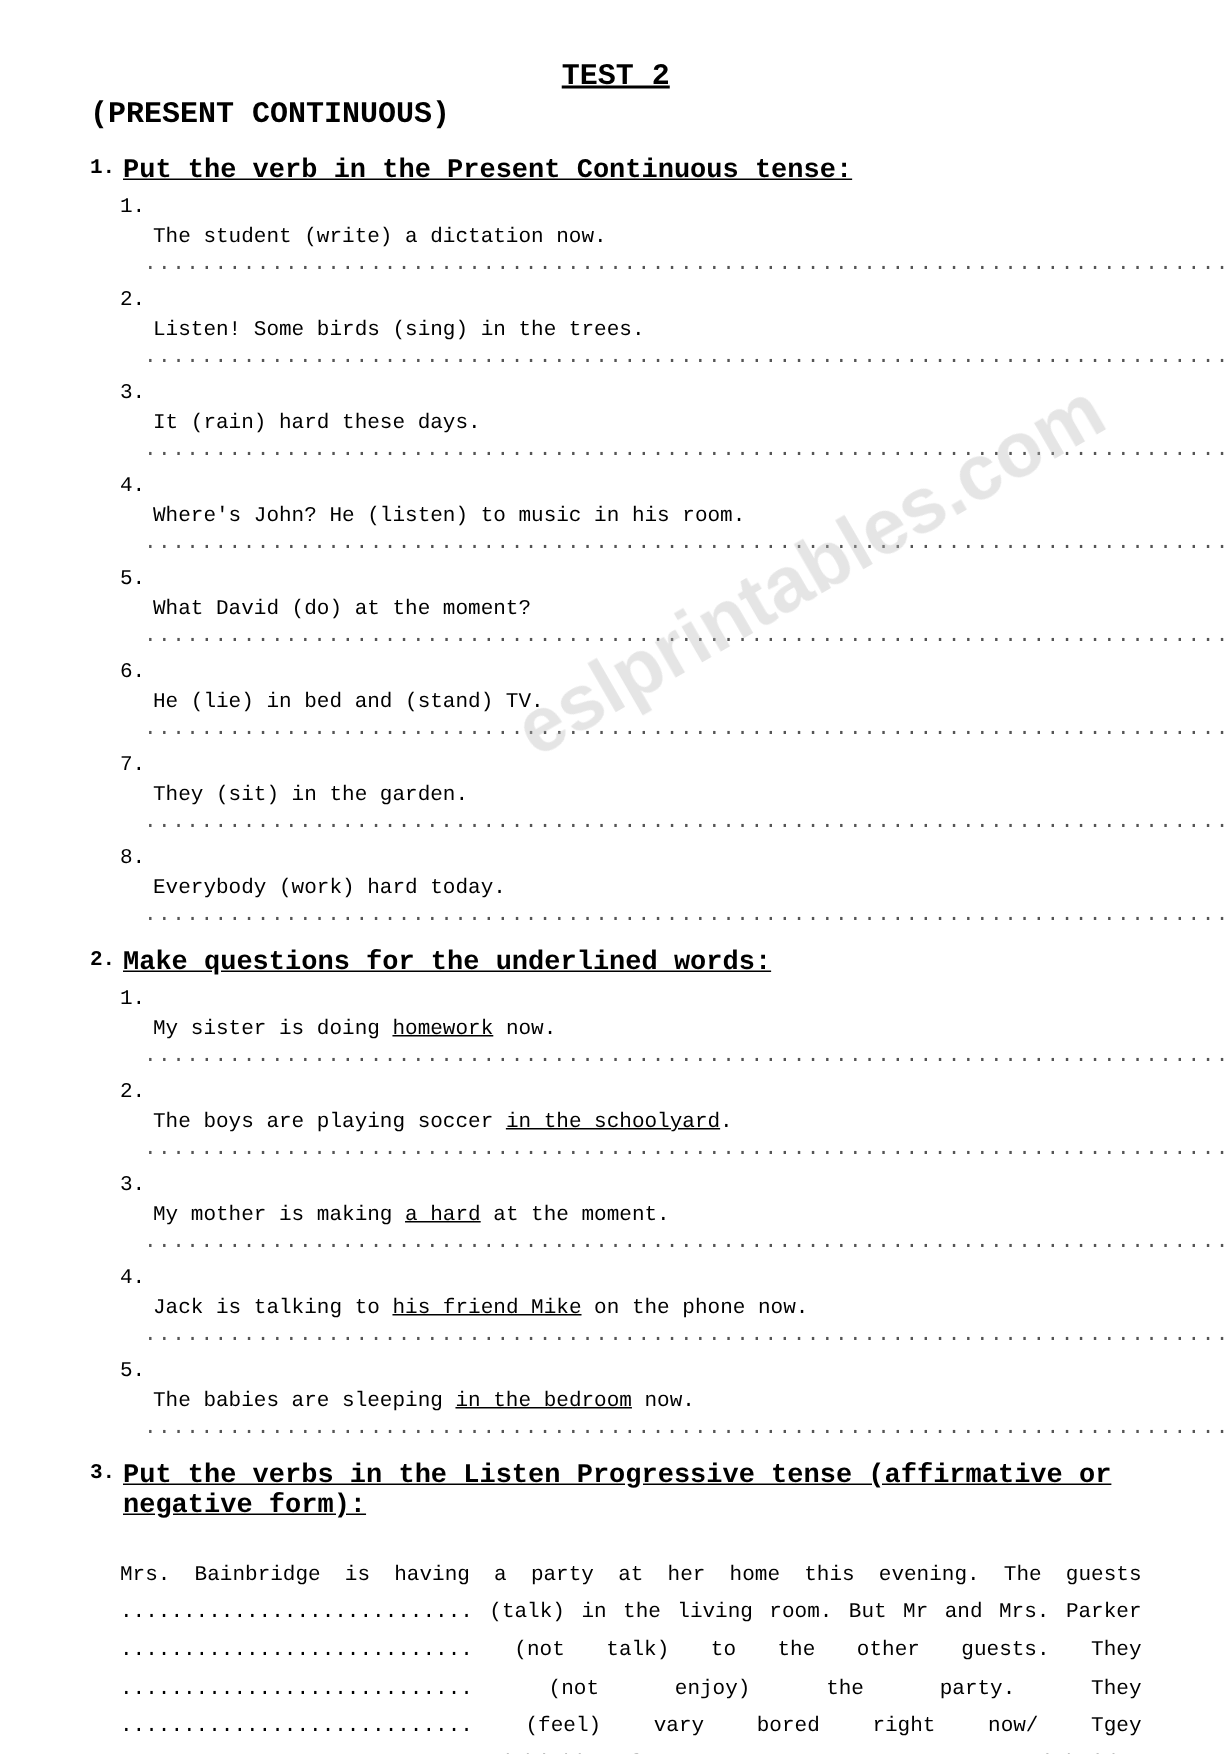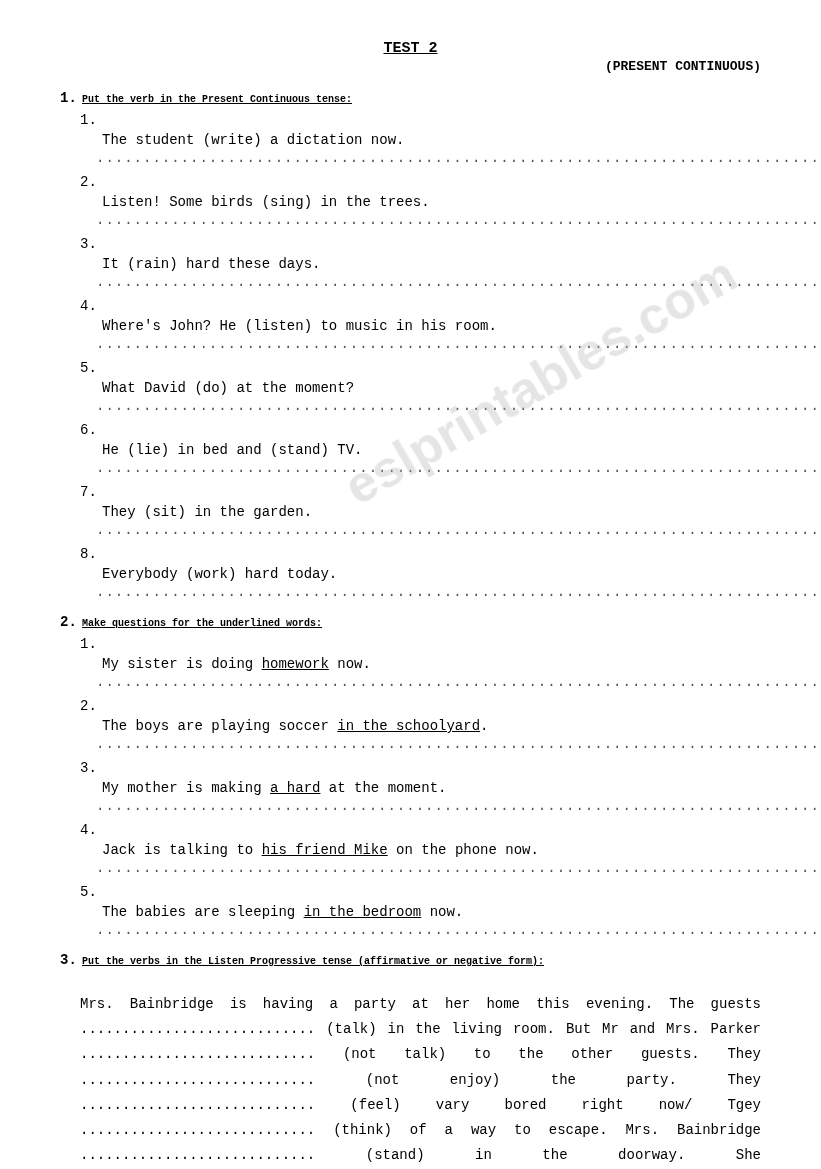--- a/index.html
+++ b/index.html
@@ -14,39 +14,39 @@
       font-size: 14px;
       color: #000000;
       width: 821px;
       min-height: 1169px;
       padding: 40px 60px 40px 60px;
     }
 
     .page-title {
       text-align: center;
       font-weight: bold;
-      font-size: 15px;
+      font-size: 20px;
       text-decoration: underline;
       margin-bottom: 2px;
     }
 
     .page-subtitle {
-      text-align: right;
-      font-weight: bold;
-      font-size: 13px;
+      text-align: left;
+      font-weight: bold;
+      font-size: 20px;
       margin-bottom: 16px;
     }
 
     .section {
       margin-bottom: 14px;
     }
 
     .section-heading {
       font-weight: bold;
-      font-size: 10px;
+      font-size: 18px;
       text-decoration: underline;
       margin-bottom: 8px;
       display: inline;
     }
 
     .answer-line {
       color: #555;
       letter-spacing: 1px;
       display: block;
       margin-bottom: 8px;

